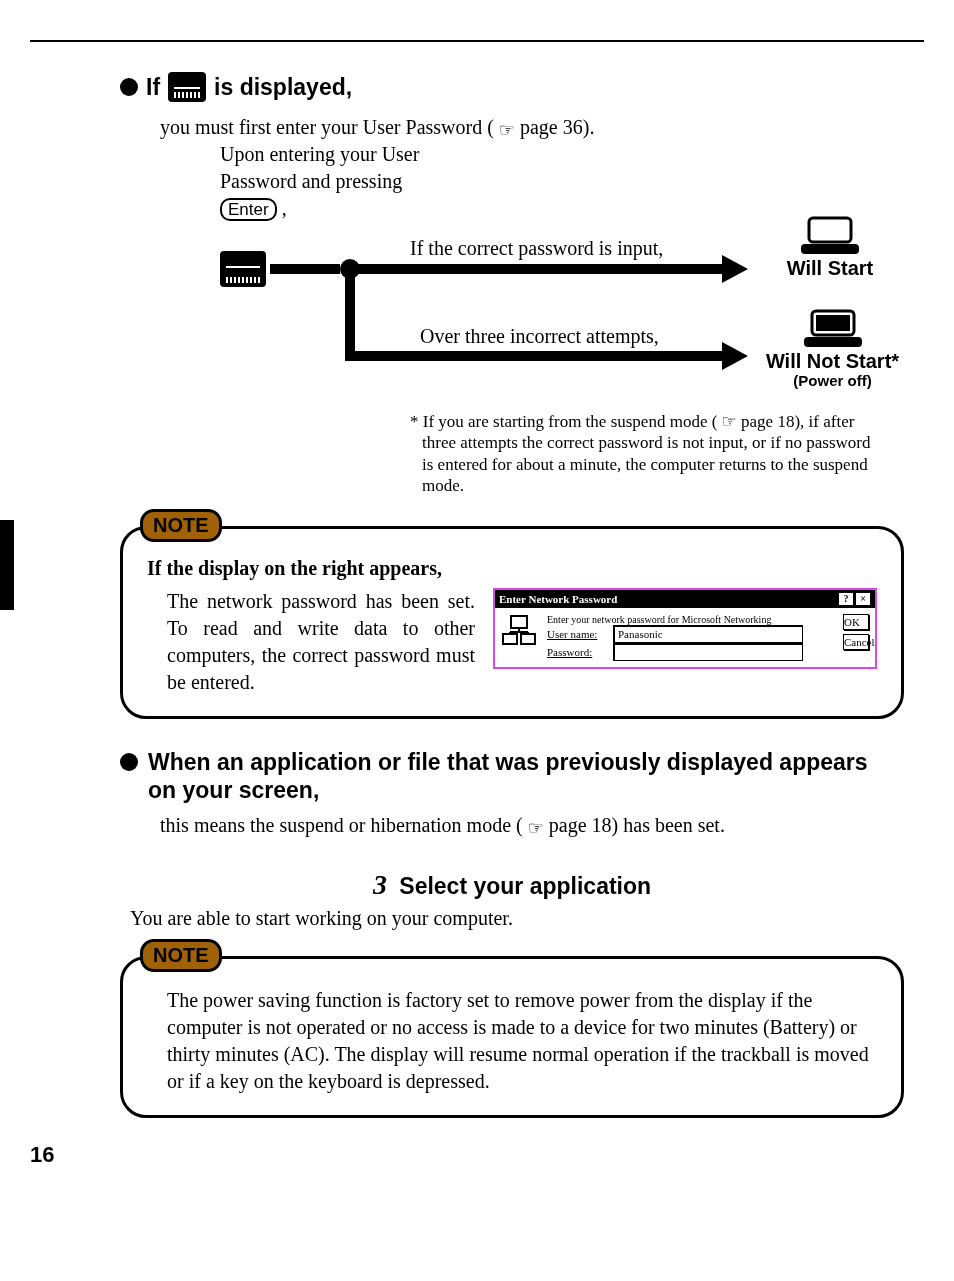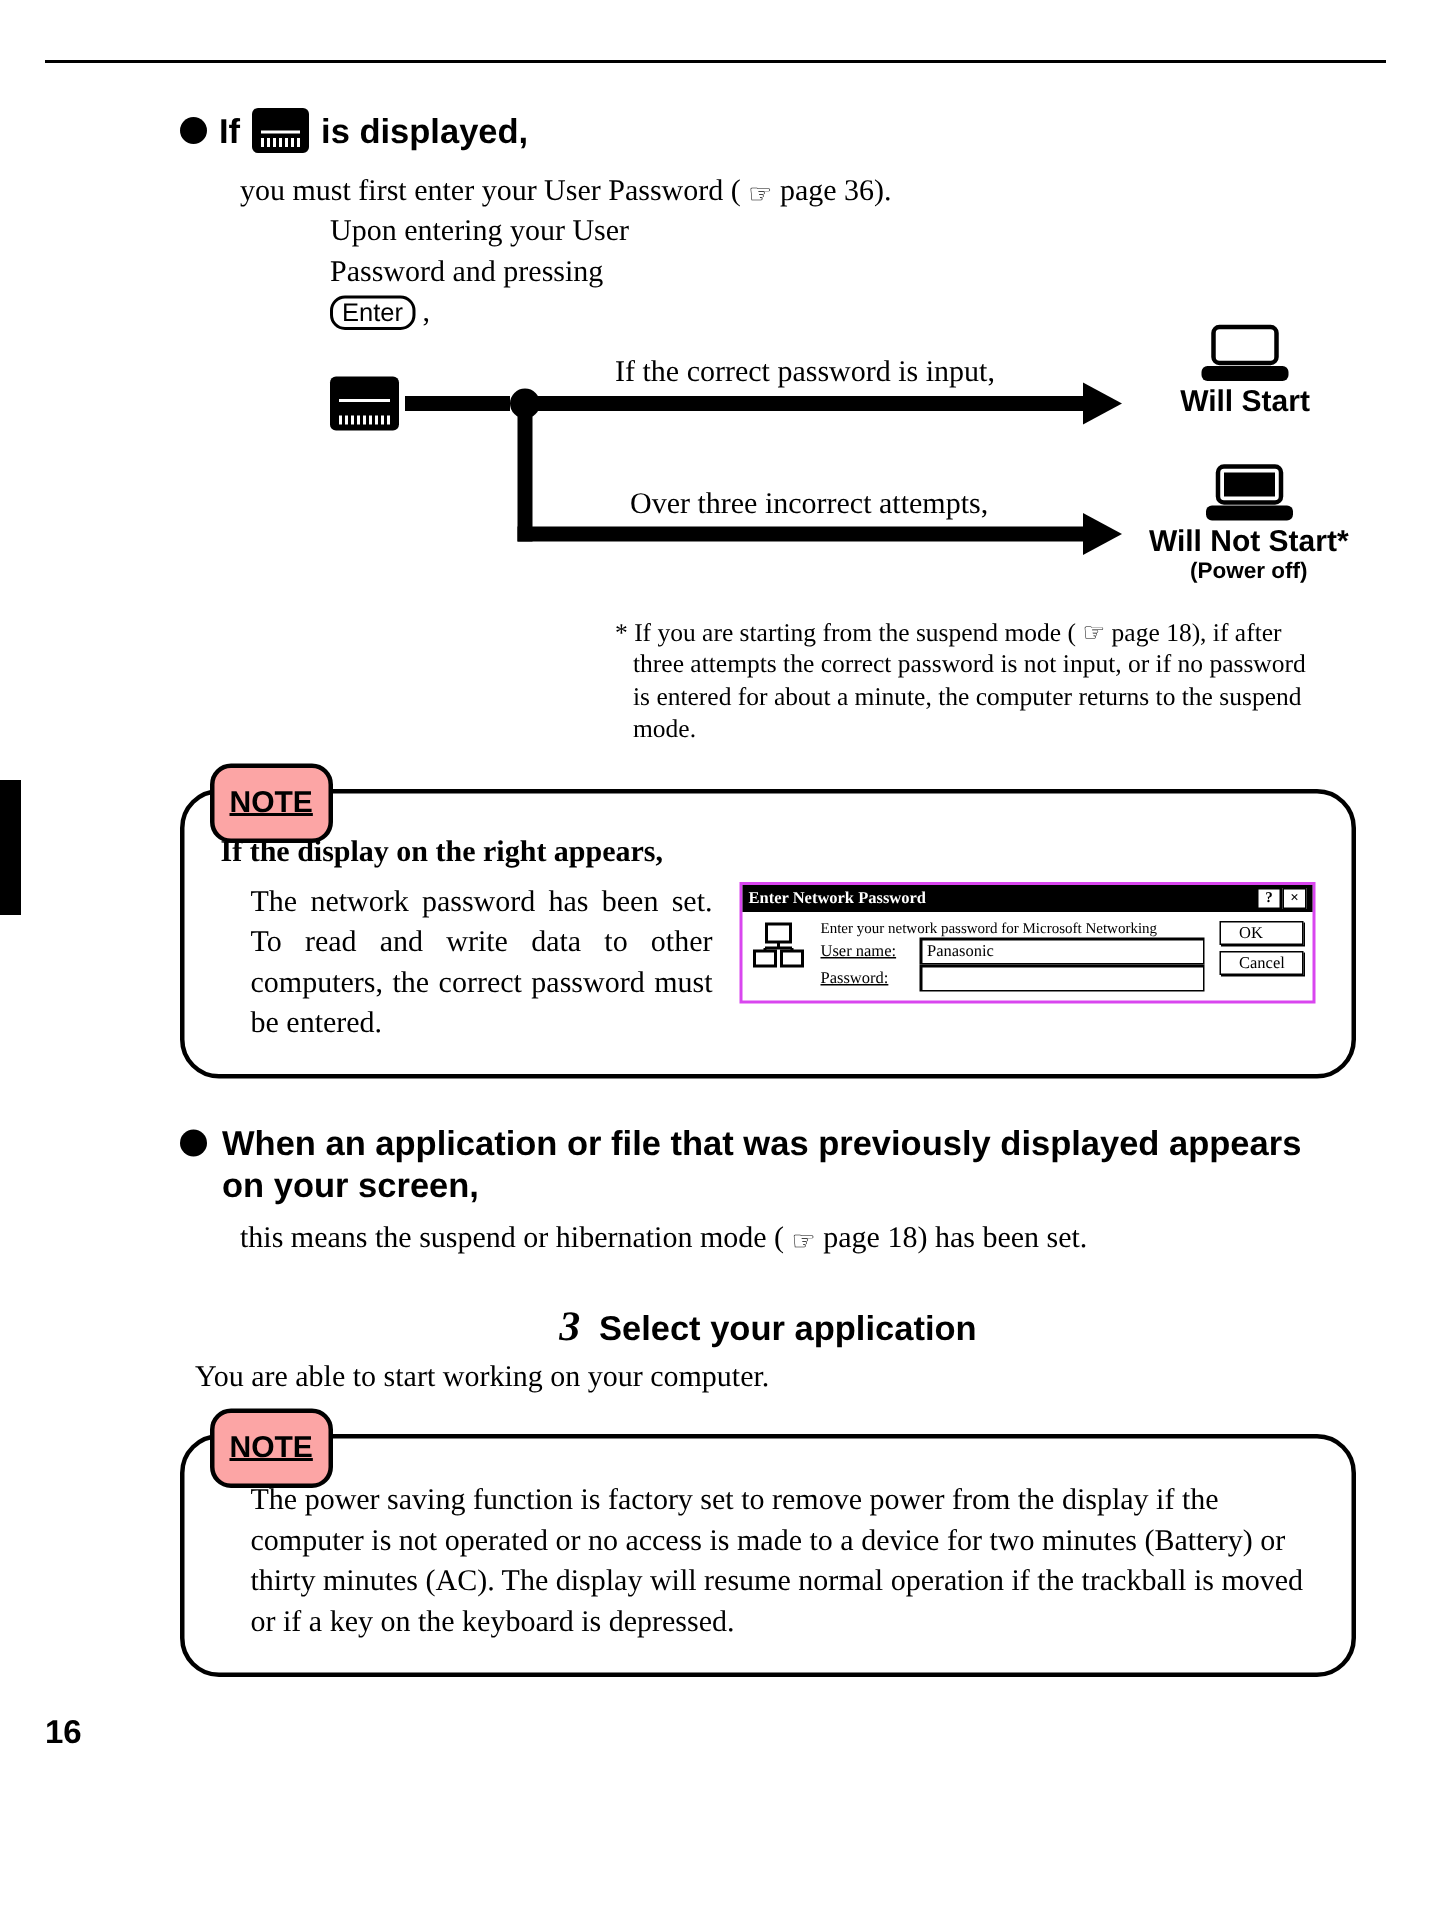--- a/index.html
+++ b/index.html
@@ -171,29 +171,28 @@
   }
   
   .note-wrap {
     position: relative;
     margin: 30px 20px 30px 90px;
   }
   .note-label {
     position:absolute;
     top:-17px;
     left:20px;
-    background:#fca5a5;
+    background:#a16207;
     border:3px solid #000;
     border-radius:14px;
     font-family: Arial, sans-serif;
     font-weight:bold;
     font-size:20px;
-    padding:12px 10px;
+    padding:2px 10px;
     z-index:2;
-    text-decoration:underline;
   }
   .note-box {
     border:3px solid #000;
     border-radius:26px;
     padding:28px 24px 20px 24px;
   }
   .note-heading {
     font-weight:bold;
     font-size:20px;
     margin-bottom:8px;
@@ -251,24 +250,25 @@
     height:16px;
     padding:0 4px;
     font-size:11px;
     line-height:16px;
     box-shadow: inset 1px 1px 0 #000;
   }
   .dlg-btns { width:56px; }
   .dlg-btn {
     border:1px solid #000;
     font-size:11px;
-    padding:1px 12px;
+    padding:1px 0;
     margin-bottom:4px;
     box-shadow:1px 1px 0 #000;
     background:#fff;
+    margin-left:30px;
   }
   
   .bullet-head2 {
     font-family: Arial, sans-serif;
     font-weight:bold;
     font-size:23px;
     margin-left:90px;
     margin-right:40px;
     line-height:1.2;
     display:flex;

